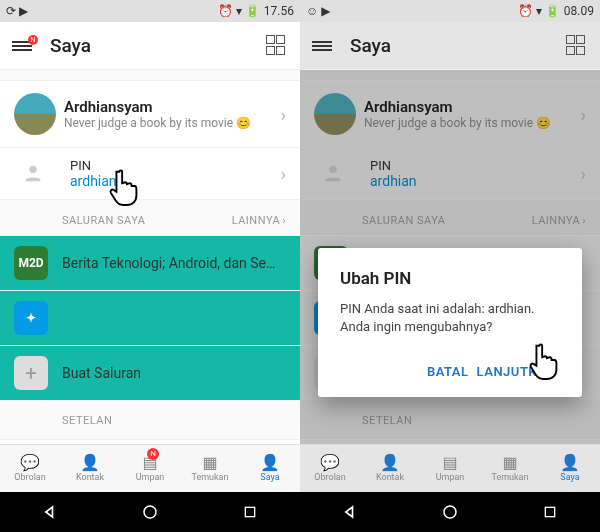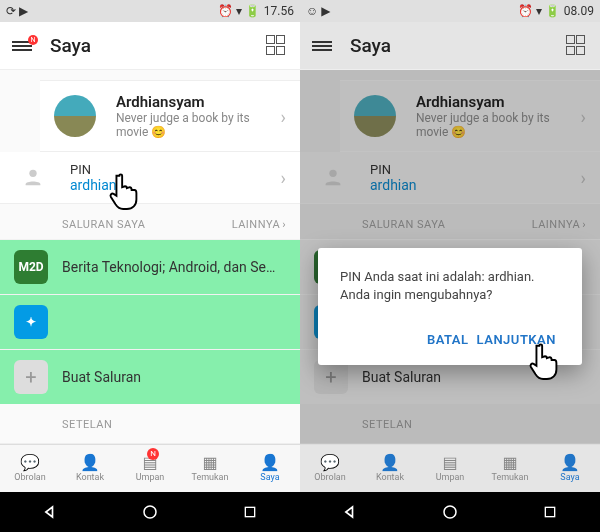--- a/index.html
+++ b/index.html
@@ -10,35 +10,35 @@
   .statusbar .left, .statusbar .right { display: flex; align-items: center; gap: 4px; }
   .statusbar .right { justify-content: flex-end; }
   .appbar { height: 48px; display: flex; align-items: center; padding: 0 12px; background: #fff; border-bottom: 1px solid #eee; }
   .hamburger { width: 20px; height: 14px; position: relative; }
   .hamburger span { display:block; height:2px; background:#333; margin:2px 0; }
   .hamburger .badge { position:absolute; top:-4px; right:-6px; width:10px; height:10px; background:#f33; border-radius:50%; color:#fff; font-size:7px; line-height:10px; text-align:center; }
   .app-title { font-size: 19px; font-weight: 500; margin-left: 18px; flex:1; color:#222;}
   .qr { width:22px; height:22px; display:flex; flex-wrap:wrap; gap:1px; }
   .qr span { width:9px; height:9px; border:1.5px solid #555; }
   .content { flex:1; overflow:hidden; background:#fafafa; position:relative; }
-  .profile-row { background:#fff; padding:12px 14px; display:flex; align-items:center; gap:20px; margin-top:10px; border-top:1px solid #eee; border-bottom:1px solid #eee;margin-left:40px;}
+  .profile-row { background:#fff; padding:12px 14px; display:flex; align-items:center; gap:8px; margin-top:10px; border-top:1px solid #eee; border-bottom:1px solid #eee;}
   .avatar { width:42px; height:42px; border-radius:50%; background: linear-gradient(#4ab 50%, #885 50%); overflow:hidden; position:relative; }
   .avatar::after { content:""; position:absolute; inset:4px; font-size:5px; color:#fff; }
   .profile-info { flex:1; }
   .profile-name { font-weight:600; font-size:15px; color:#222; }
   .profile-status { font-size:12px; color:#888; display:flex; align-items:center; gap:4px; }
   .chev { color:#bbb; font-size:18px; }
   .pin-row { background:#fff; padding:10px 14px 10px 70px; position:relative; display:flex; align-items:center; border-bottom:1px solid #eee;justify-content:center;}
   .pin-row .picon { position:absolute; left:22px; top:14px; color:#ccc; }
   .pin-label { font-size:13px; color:#333; }
   .pin-value { font-size:14px; color:#0288d1; }
   .pointer { position:absolute; width:38px; height:42px; pointer-events:none; z-index:10;}
   .section-header { display:flex; justify-content:space-between; padding:14px 14px 8px; font-size:11px; color:#999; letter-spacing:.5px;margin-left:48px;}
   .section-header .more { display:flex; align-items:center; gap:2px; }
-  .channel-row { background:#86efac; padding:10px 14px; display:flex; align-items:center; gap:14px; border-top:1px solid #f2f2f2;}
+  .channel-row { background:#14b8a6; padding:10px 14px; display:flex; align-items:center; gap:14px; border-top:1px solid #f2f2f2;}
   .channel-row:first-of-type { border-top:1px solid #eee;}
   .ch-icon { width:34px; height:34px; border-radius:6px; display:flex; align-items:center; justify-content:center; font-weight:700; color:#fff; font-size:12px;}
   .ch-m2d { background:#2e7d32; }
   .ch-f4 { background:#039be5; }
   .ch-add { background:#ddd; color:#999; font-size:20px; font-weight:400;}
   .ch-label { font-size:14px; color:#333; flex:1; white-space:nowrap; overflow:hidden; text-overflow:ellipsis;}
   .account-row { background:#fff; padding:10px 14px; display:flex; align-items:center; gap:14px; border-top:1px solid #eee; margin-top:4px;}
   .bottomnav { height:48px; background:#f7f7f7; border-top:1px solid #ddd; display:flex; }
   .bottomnav .tab { flex:1; display:flex; flex-direction:column; align-items:center; justify-content:center; font-size:9px; color:#888; gap:1px; position:relative;}
   .bottomnav .tab.active { color:#1976d2; }
@@ -238,20 +238,21 @@
     </div>
     <div class="section-header">
       <span>SETELAN</span>
     </div>
     <div class="account-row">
       
       
     </div>
     <div class="scrim"></div>
     <div class="dialog">
+      <div class="dialog-title">Ubah PIN</div>
       <div class="dialog-body">PIN Anda saat ini adalah: ardhian. Anda ingin mengubahnya?</div>
       <div class="dialog-actions">
         <div class="dialog-btn">BATAL</div>
         <div class="dialog-btn">LANJUTKAN</div>
       </div>
       <svg class="pointer" style="right:18px; top:92px" viewBox="0 0 40 44">
           <path d="M14 6c0-2 3-2 3 0v12l3-1c2 0 2 1 2 2l3-1c2 0 2 2 2 3l3 0c2 0 2 2 2 3v7c0 6-4 10-10 10h-4c-4 0-6-2-8-5l-5-8c-1-2 1-4 3-3l3 2V6z" fill="#fff" stroke="#000" stroke-width="2"></path>
         </svg>
     </div>
   </div>

